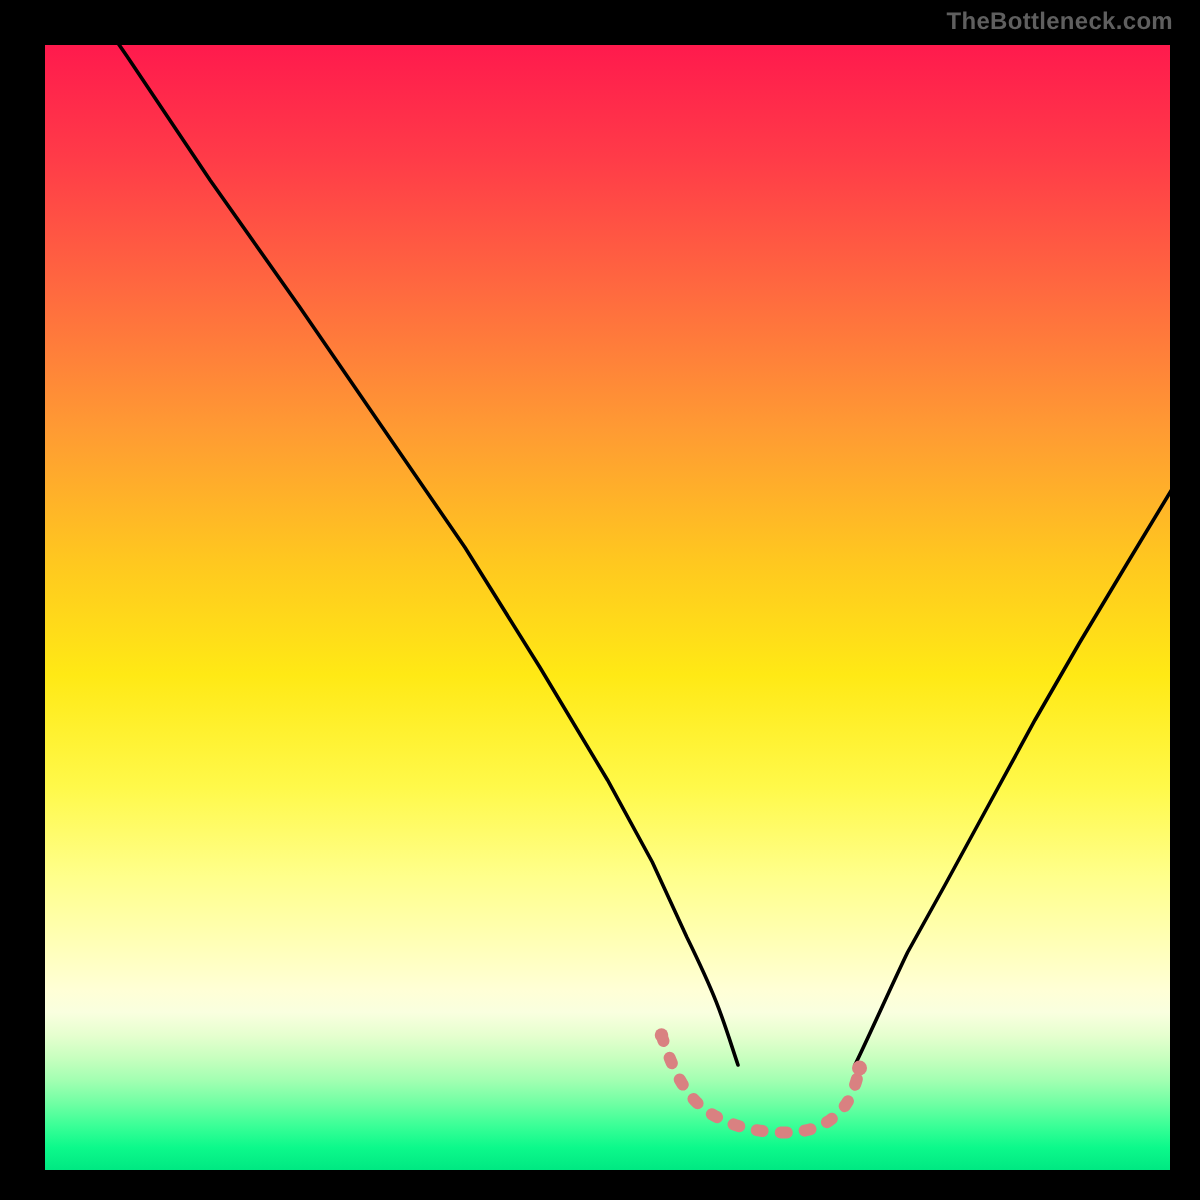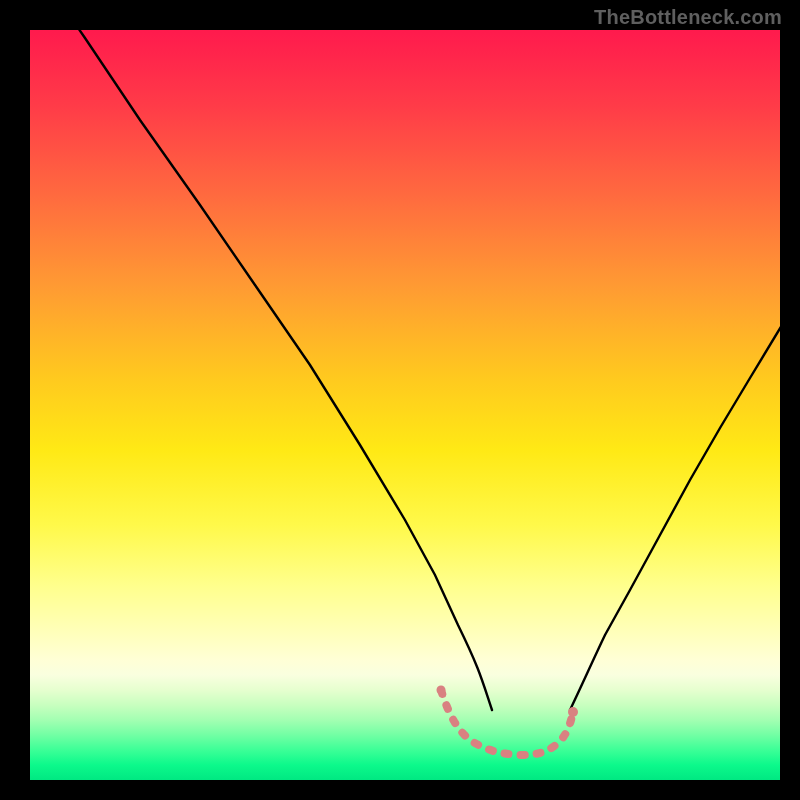--- a/index.html
+++ b/index.html
@@ -58,21 +58,21 @@
 
   .curves {
     position: absolute;
     inset: 0;
   }
 
   .watermark {
     position: absolute;
     top: 6px;
     right: 18px;
-    font-size: 20px;
+    font-size: 16px;
     font-weight: 600;
     color: #5f5f5f;
     letter-spacing: 0.2px;
   }
 </style>
 </head>
 <body>
 
 <div class="frame">
 

